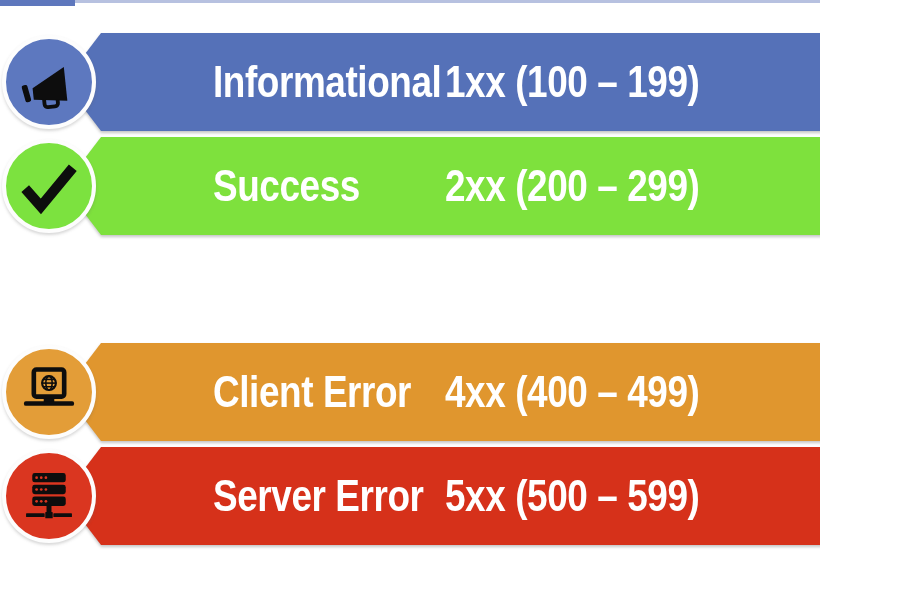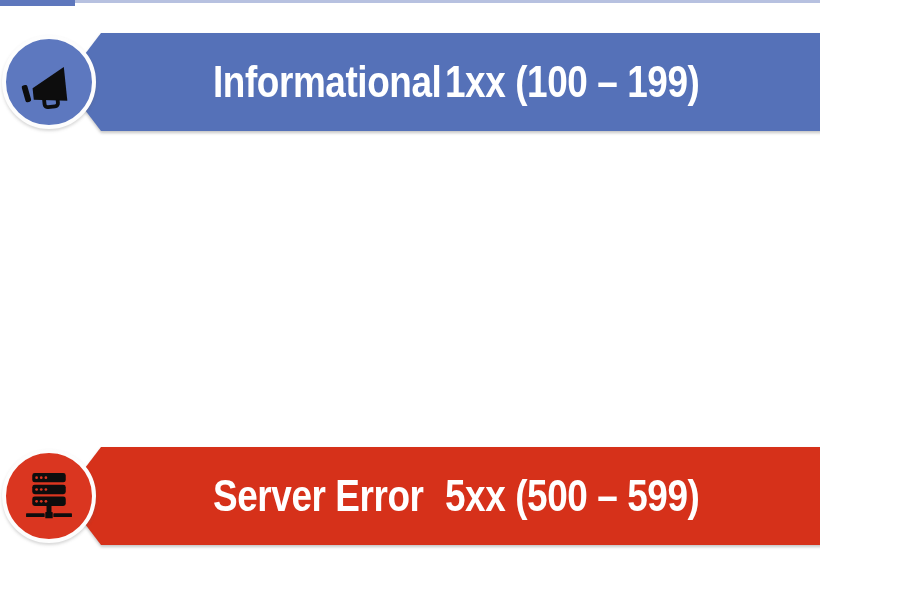--- a/index.html
+++ b/index.html
@@ -61,22 +61,57 @@
       <svg viewBox="0 0 100 100" width="64" height="64">
         <g transform="rotate(-6 50 55)">
           <rect x="9" y="51" width="9" height="27" rx="3" fill="var(--ink)" transform="rotate(-10 13 64)"></rect>
           <polygon points="24,57 76,29 76,82 24,75" fill="var(--ink)"></polygon>
           <path d="M40 77 v7 a5 5 0 0 0 5 5 h11 a5 5 0 0 0 5 -5 v-6" fill="none" stroke="var(--ink)" stroke-width="6"></path>
         </g>
       </svg>
     </div>
   </section>
 
+  <section class="row" data-row-index="1" style="--bar: #7ee13d; --circle: #7ce23f; --ink: #0d0d0d; --text: #ffffff;">
+    <div class="bar-wrap">
+      <div class="bar">
+        <span class="label">Success</span>
+        <span class="code">2xx (200 – 299)</span>
+      </div>
+    </div>
+    <div class="circle">
+      <svg viewBox="0 0 100 100" width="68" height="68">
+        <path d="M15 54 L38 80 L85 23" fill="none" stroke="var(--ink)" stroke-width="15" stroke-linecap="butt" stroke-linejoin="miter"></path>
+      </svg>
+    </div>
+  </section>
 
 
+  <section class="row" data-row-index="3" style="--bar: #e0962e; --circle: #e39d38; --ink: #0d0d0d; --text: #ffffff;">
+    <div class="bar-wrap">
+      <div class="bar">
+        <span class="label">Client Error</span>
+        <span class="code">4xx (400 – 499)</span>
+      </div>
+    </div>
+    <div class="circle">
+      <svg viewBox="0 0 100 100" width="66" height="66">
+        <rect x="27" y="16" width="46" height="41" rx="4" fill="none" stroke="var(--ink)" stroke-width="7"></rect>
+        <g stroke="var(--ink)" fill="none">
+          <circle cx="50" cy="36.5" r="10.5" stroke-width="3.2"></circle>
+          <ellipse cx="50" cy="36.5" rx="4.8" ry="10.5" stroke-width="2.4"></ellipse>
+          <line x1="40" y1="36.5" x2="60" y2="36.5" stroke-width="2.4"></line>
+          <line x1="41.8" y1="31" x2="58.2" y2="31" stroke-width="2.2"></line>
+          <line x1="41.8" y1="42" x2="58.2" y2="42" stroke-width="2.2"></line>
+        </g>
+        <rect x="42" y="60" width="16" height="6" fill="var(--ink)"></rect>
+        <rect x="12" y="64" width="76" height="7" rx="3" fill="var(--ink)"></rect>
+      </svg>
+    </div>
+  </section>
 
   <section class="row" data-row-index="4" style="--bar: #d6311a; --circle: #da3620; --ink: #0d0d0d; --text: #ffffff;">
     <div class="bar-wrap">
       <div class="bar">
         <span class="label">Server Error</span>
         <span class="code">5xx (500 – 599)</span>
       </div>
     </div>
     <div class="circle">
       <svg viewBox="0 0 100 100" width="62" height="62">

